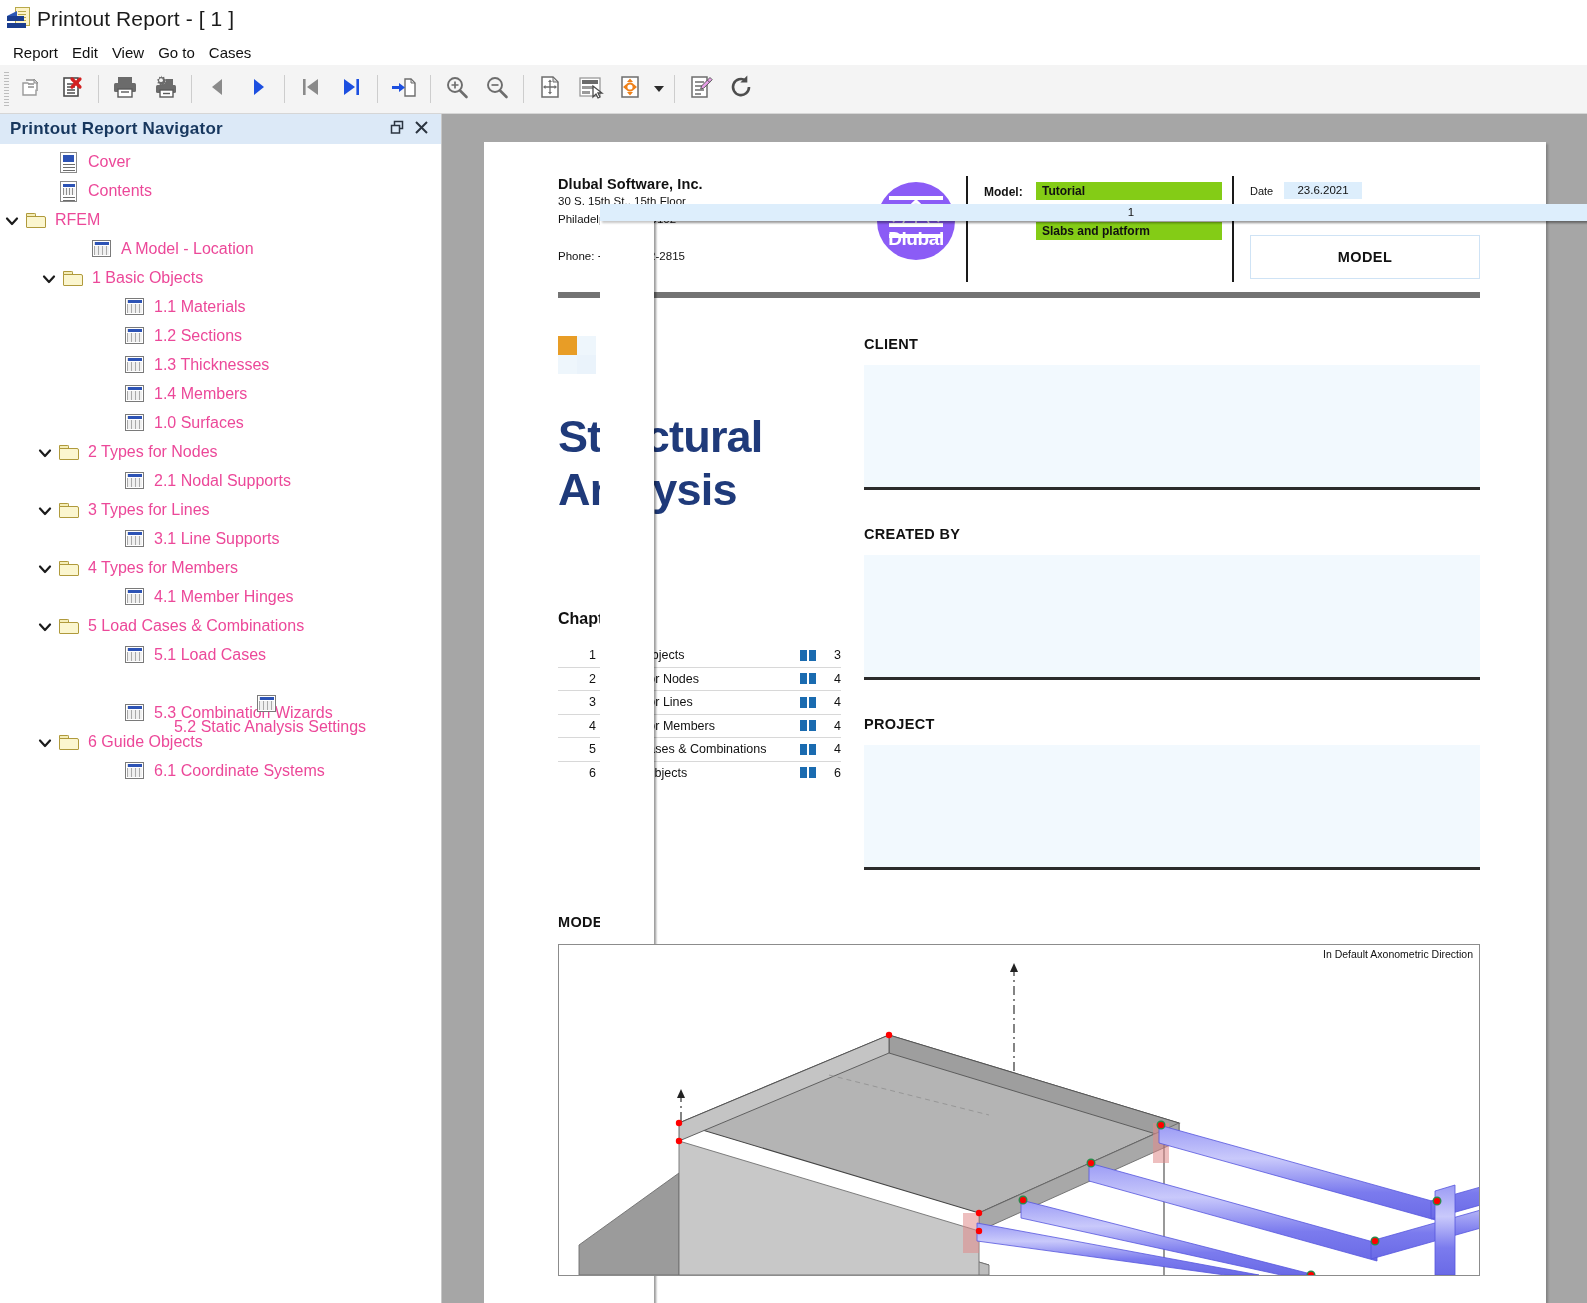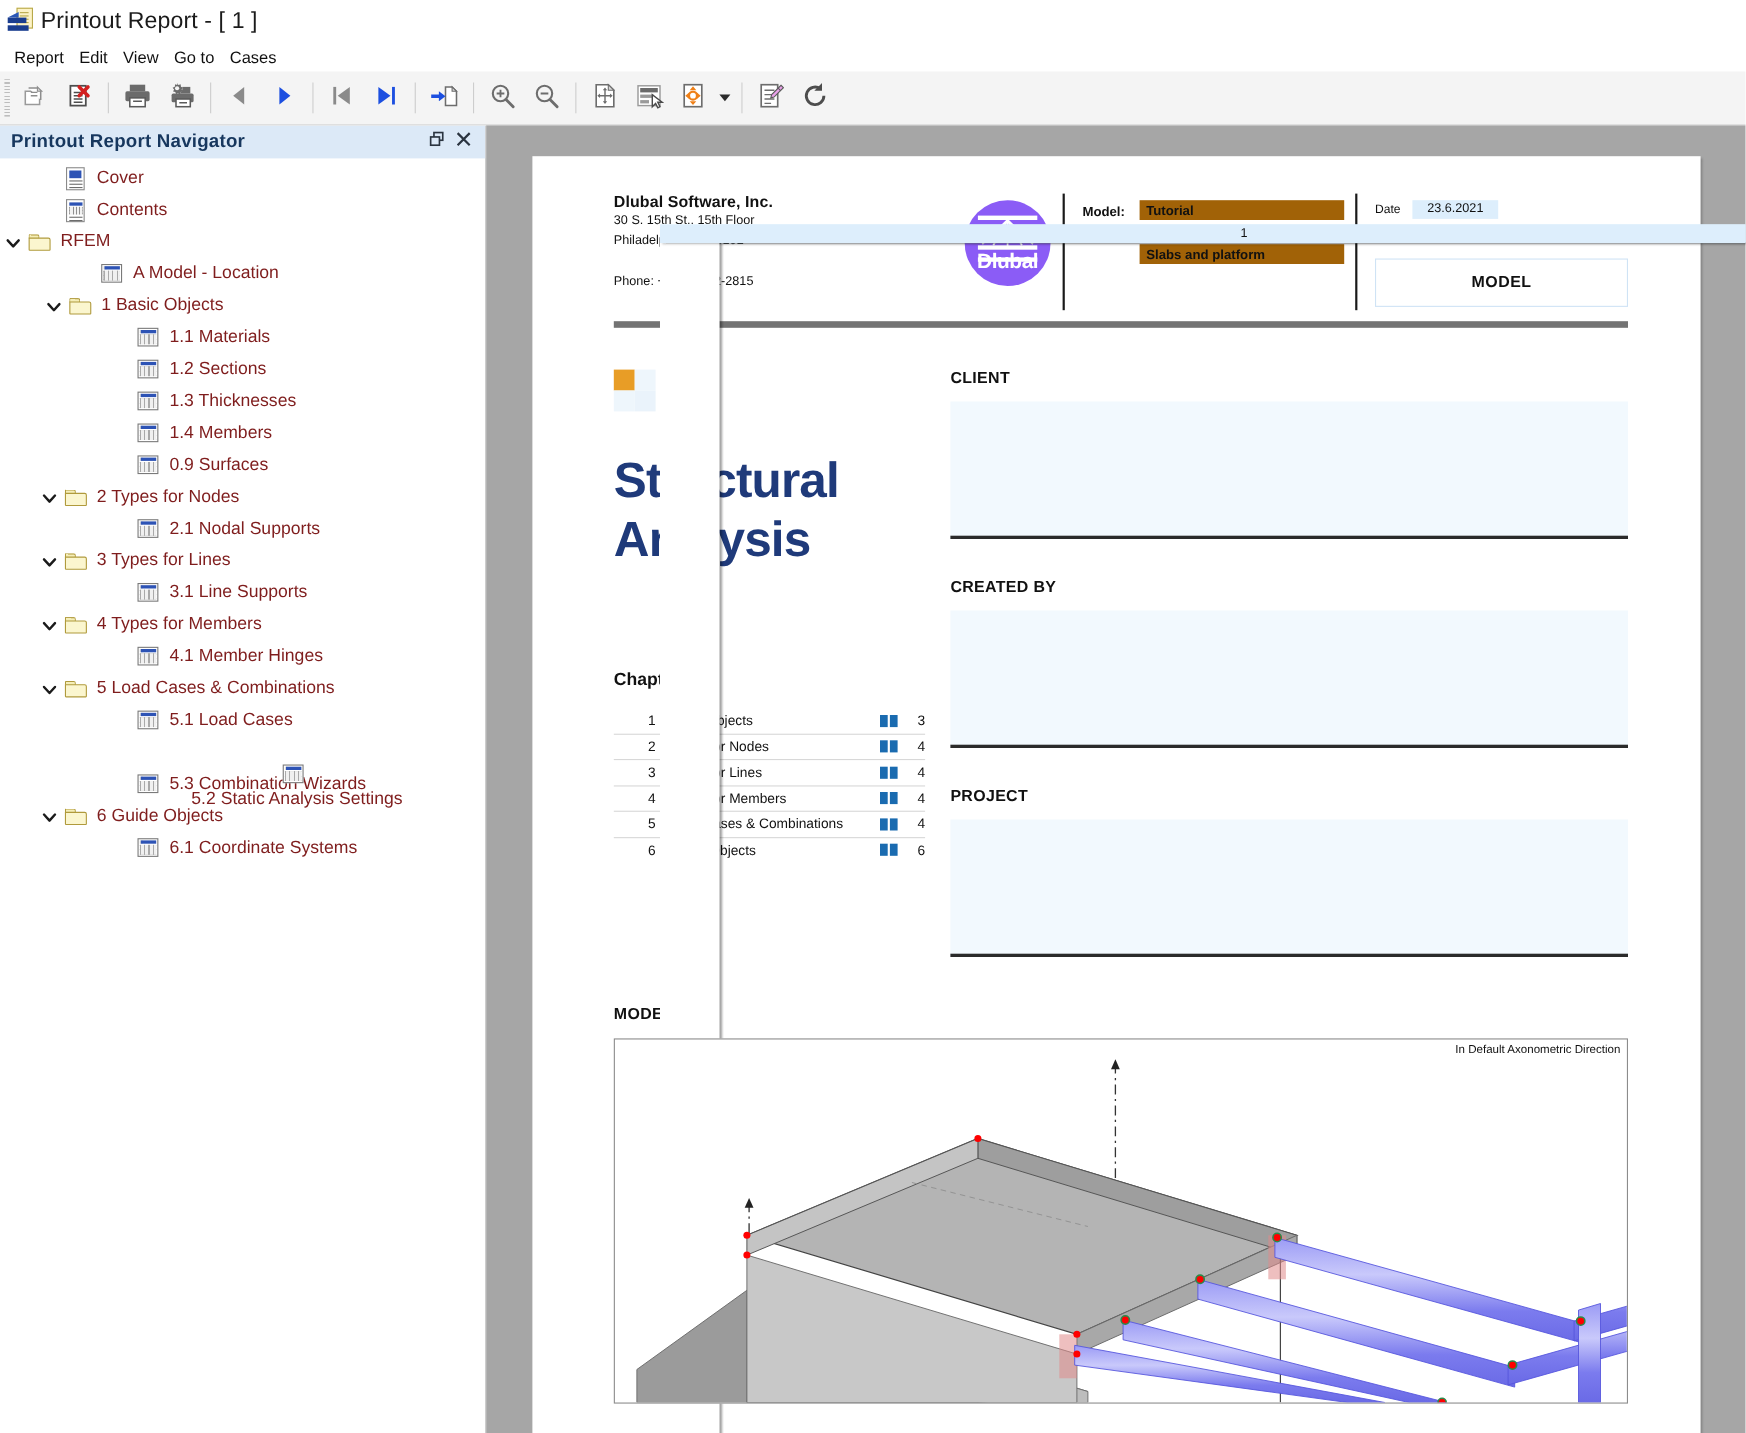--- a/index.html
+++ b/index.html
@@ -148,21 +148,21 @@
   }
   .tree {
     padding-top: 4px;
     overflow: hidden;
   }
   .tnode {
     display: flex;
     align-items: center;
     height: 29px;
     font-size: 16px;
-    color: #7f1d1d;
+    color: #ec4899;
     cursor: default;
     white-space: nowrap;
     text-align: right;
   }
   .twist {
     width: 24px; height: 24px;
     display:flex; align-items:center; justify-content:center;
     flex:0 0 24px;
   }
   .twist svg { display:block; }
@@ -303,21 +303,21 @@
     border-left: 2px solid #1a1a1a;
     padding: 6px 10px 0 16px;
     display: flex;
   }
   .model-label {
     font-size: 12px; font-weight: bold; color:#111;
     flex: 0 0 52px; padding-top: 3px;
   }
   .model-fields { flex: 1 1 auto; }
   .field-fill {
-    background: #a16207;
+    background: #84cc16;
     height: 18px;
     line-height: 18px;
     font-size: 12px;
     font-weight: bold;
     color: #111;
     padding-left: 6px;
     margin-bottom: 22px;
   }
   .hdr-meta {
     flex: 0 0 230px;
@@ -751,21 +751,21 @@
         </div>
         <div class="tnode" style="padding-left: 99px;">
           <div class="twist"></div>
           <div class="ticon">
             <div class="ico-table">
               <div class="corner"></div>
               <div class="hdr"></div>
               <div class="cells"></div>
             </div>
           </div>
-          <div class="tlabel">0.9 Surfaces</div>
+          <div class="tlabel">1.0 Surfaces</div>
         </div>
         <div class="tnode" style="padding-left: 33px;">
           <div class="twist">
             <svg width="16" height="16" viewBox="0 0 16 16">
               <path d="M3 5.5 L8 11 L13 5.5" fill="none" stroke="#1b1b1b" stroke-width="2.2" stroke-linecap="round" stroke-linejoin="round"></path>
             </svg>
           </div>
           <div class="ticon">
             <div class="ico-folder">
               <div class="tab"></div>

